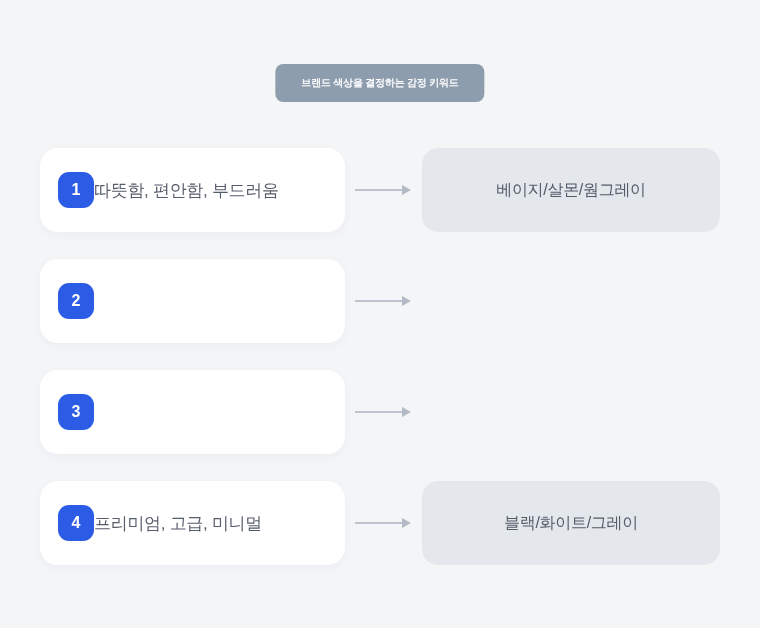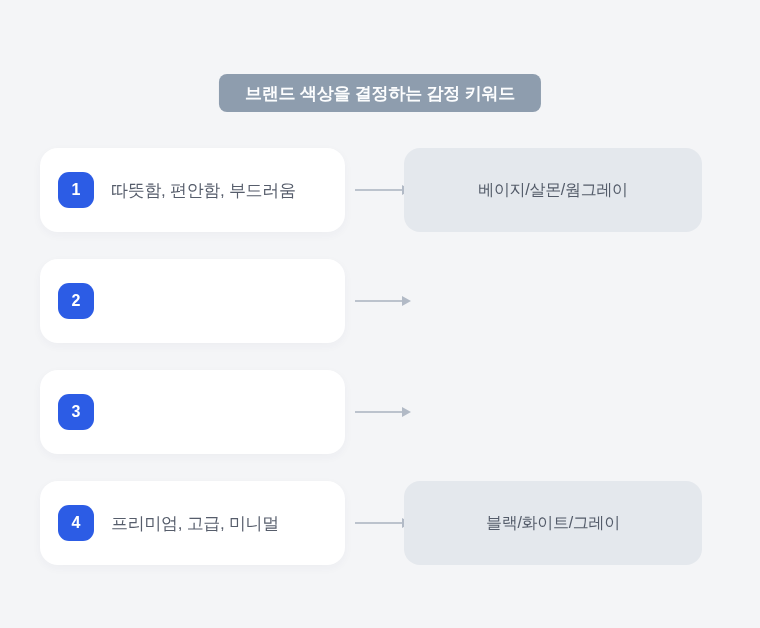--- a/index.html
+++ b/index.html
@@ -22,25 +22,24 @@
     left: 50%;
     transform: translateX(-50%);
     height: 38px;
     padding: 0 26px;
     background: #8e9dae;
     border-radius: 8px;
     display: flex;
     align-items: center;
     justify-content: center;
     color: #fcfdfe;
-    font-size: 17px;
+    font-size: 10px;
     font-weight: 600;
     letter-spacing: -0.2px;
     white-space: nowrap;
-    margin-top: 10px;
   }
   .row {
     position: absolute;
     left: 40px;
     width: 680px;
     height: 84px;
   }
   .row-1 { top: 148px; }
   .row-2 { top: 259px; }
   .row-3 { top: 370px; }
@@ -66,21 +65,20 @@
     background: #2c5ce5;
     color: #ffffff;
     font-size: 16px;
     font-weight: 700;
     display: flex;
     align-items: center;
     justify-content: center;
     flex: 0 0 auto;
   }
   .keywords {
-    margin-left: 17px;
     font-size: 17px;
     font-weight: 500;
     color: #565d6b;
     letter-spacing: -0.3px;
     white-space: nowrap;
   }
   .arrow {
     position: absolute;
     left: 315px;
     top: 50%;
@@ -101,21 +99,21 @@
     right: 0;
     top: 1px;
     width: 0;
     height: 0;
     border-left: 9px solid #b2bac6;
     border-top: 5px solid transparent;
     border-bottom: 5px solid transparent;
   }
   .right-card {
     position: absolute;
-    left: 364px;
+    left: 382px;
     top: 0;
     width: 298px;
     height: 84px;
     background: #e4e8ed;
     border-radius: 16px;
     display: flex;
     align-items: center;
     justify-content: center;
     font-size: 16px;
     font-weight: 500;

